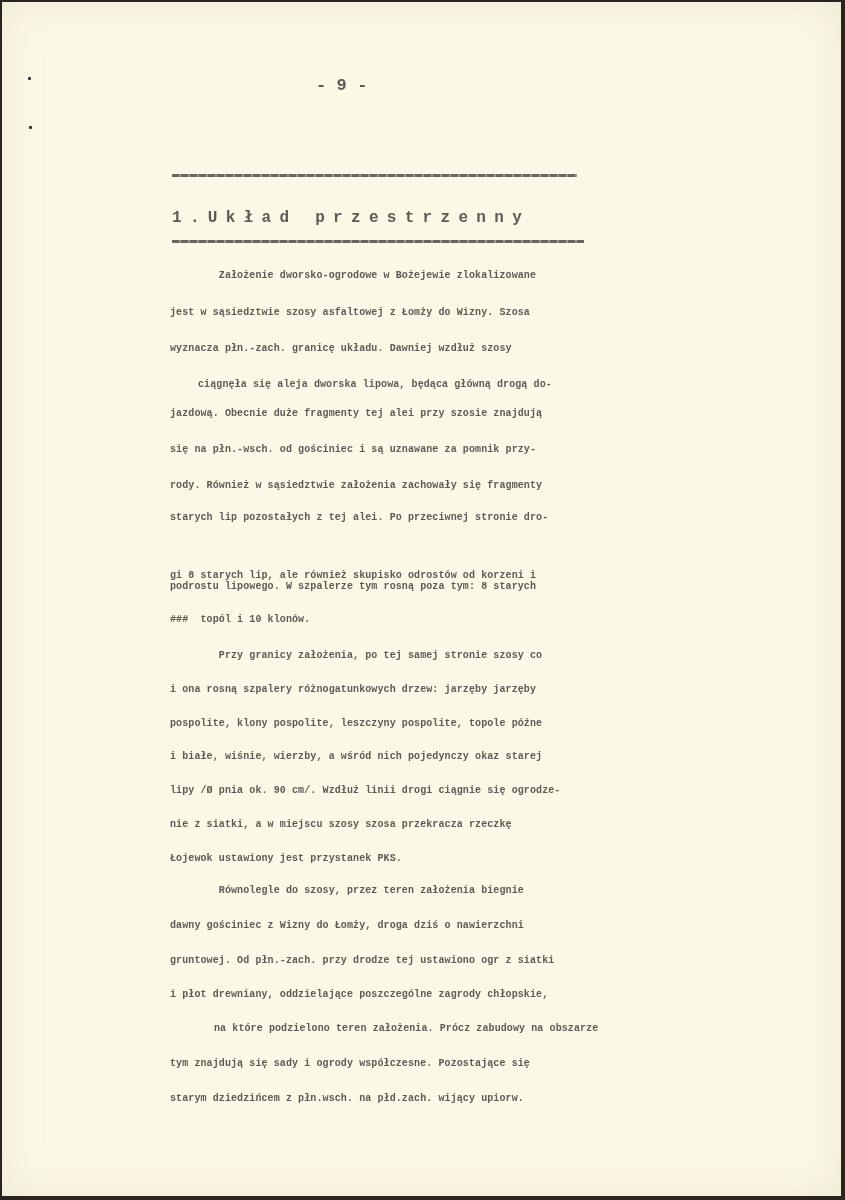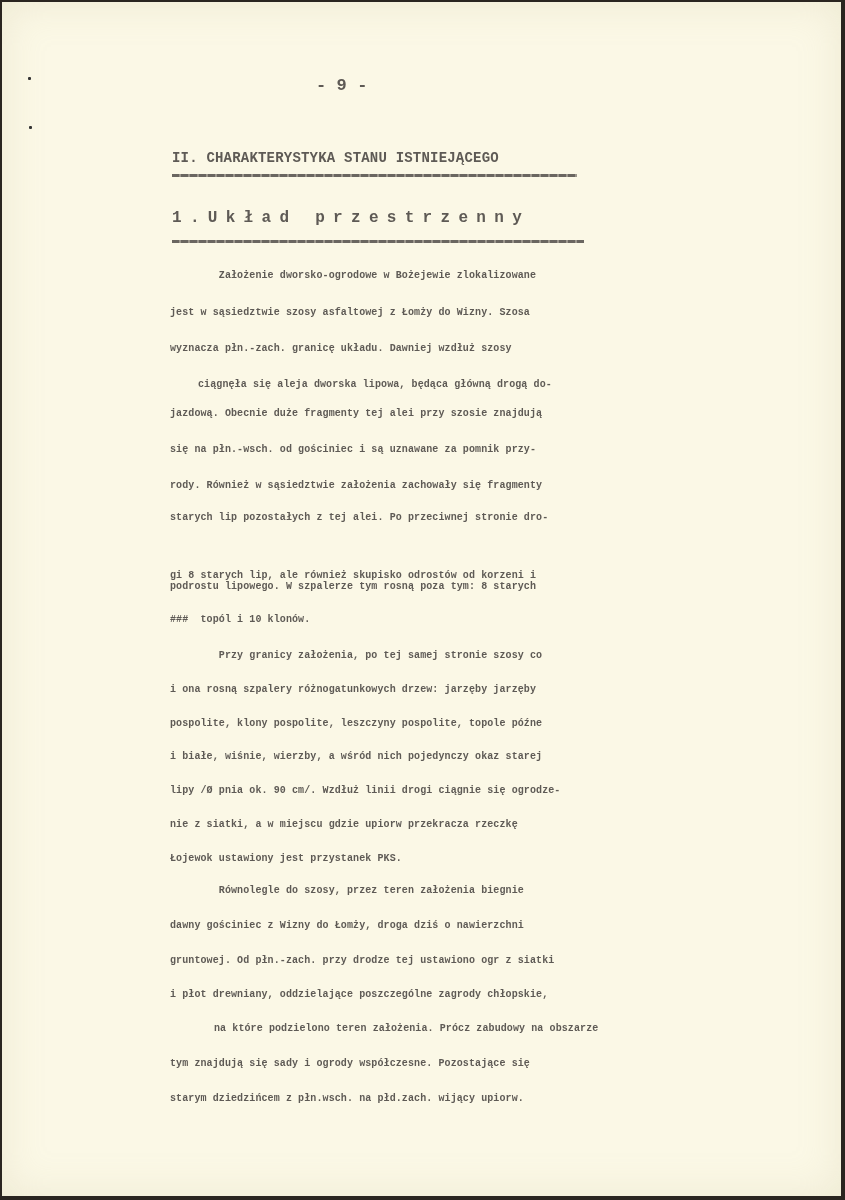--- a/index.html
+++ b/index.html
@@ -33,21 +33,20 @@
   .speck { position: absolute; width: 3px; height: 3px; background: #333; border-radius: 1px; }
 </style>
 </head>
 <body>
 
 <div class="page">
   <span class="speck" style="left:26px;top:75px;"></span>
   <span class="speck" style="left:27px;top:124px;"></span>
 
   <div class="text page-num">- 9 -</div>
-  <div class="text heading">II. CHARAKTERYSTYKA STANU ISTNIEJĄCEGO</div>
   <div class="heading-rule"></div>
   <div class="text subheading">1.Układ przestrzenny</div>
   <div class="sub-rule"></div>
 
   <div id="body-lines">
       <div class="text line" style="top: 268px;">        Założenie dworsko-ogrodowe w Bożejewie zlokalizowane</div>
       <div class="text line" style="top: 305px;">jest w sąsiedztwie szosy asfaltowej z Łomży do Wizny. Szosa</div>
       <div class="text line" style="top: 341px;">wyznacza płn.-zach. granicę układu. Dawniej wzdłuż szosy</div>
       <div class="text line" style="top: 377px; margin-left: 28px;">ciągnęła się aleja dworska lipowa, będąca główną drogą do-</div>
       <div class="text line" style="top: 406px;">jazdową. Obecnie duże fragmenty tej alei przy szosie znajdują</div>
@@ -55,21 +54,21 @@
       <div class="text line" style="top: 478px;">rody. Również w sąsiedztwie założenia zachowały się fragmenty</div>
       <div class="text line" style="top: 510px;">starych lip pozostałych z tej alei. Po przeciwnej stronie dro-</div>
       <div class="text line" style="top: 568px;">gi 8 starych lip, ale również skupisko odrostów od korzeni i</div>
       <div class="text line" style="top: 579px;">podrostu lipowego. W szpalerze tym rosną poza tym: 8 starych</div>
       <div class="text line" style="top: 612px;">###  topól i 10 klonów.</div>
       <div class="text line" style="top: 648px;">        Przy granicy założenia, po tej samej stronie szosy co</div>
       <div class="text line" style="top: 682px;">i ona rosną szpalery różnogatunkowych drzew: jarzęby jarzęby</div>
       <div class="text line" style="top: 716px;">pospolite, klony pospolite, leszczyny pospolite, topole późne</div>
       <div class="text line" style="top: 749px;">i białe, wiśnie, wierzby, a wśród nich pojedynczy okaz starej</div>
       <div class="text line" style="top: 783px;">lipy /Ø pnia ok. 90 cm/. Wzdłuż linii drogi ciągnie się ogrodze-</div>
-      <div class="text line" style="top: 817px;">nie z siatki, a w miejscu gdzie upiorw przekracza rzeczkę</div>
+      <div class="text line" style="top: 817px;">nie z siatki, a w miejscu szosy szosa przekracza rzeczkę</div>
       <div class="text line" style="top: 851px;">Łojewok ustawiony jest przystanek PKS.</div>
       <div class="text line" style="top: 883px;">        Równolegle do szosy, przez teren założenia biegnie</div>
       <div class="text line" style="top: 918px;">dawny gościniec z Wizny do Łomży, droga dziś o nawierzchni</div>
       <div class="text line" style="top: 953px; font-family: Liberation Mono, monospace;">gruntowej. Od płn.-zach. przy drodze tej ustawiono ogr z siatki</div>
       <div class="text line" style="top: 987px;">i płot drewniany, oddzielające poszczególne zagrody chłopskie,</div>
       <div class="text line" style="top: 1021px; margin-left: 44px;">na które podzielono teren założenia. Prócz zabudowy na obszarze</div>
       <div class="text line" style="top: 1056px;">tym znajdują się sady i ogrody współczesne. Pozostające się</div>
       <div class="text line" style="top: 1091px;">starym dziedzińcem z płn.wsch. na płd.zach. wijący upiorw.</div>
     </div>
 </div>

